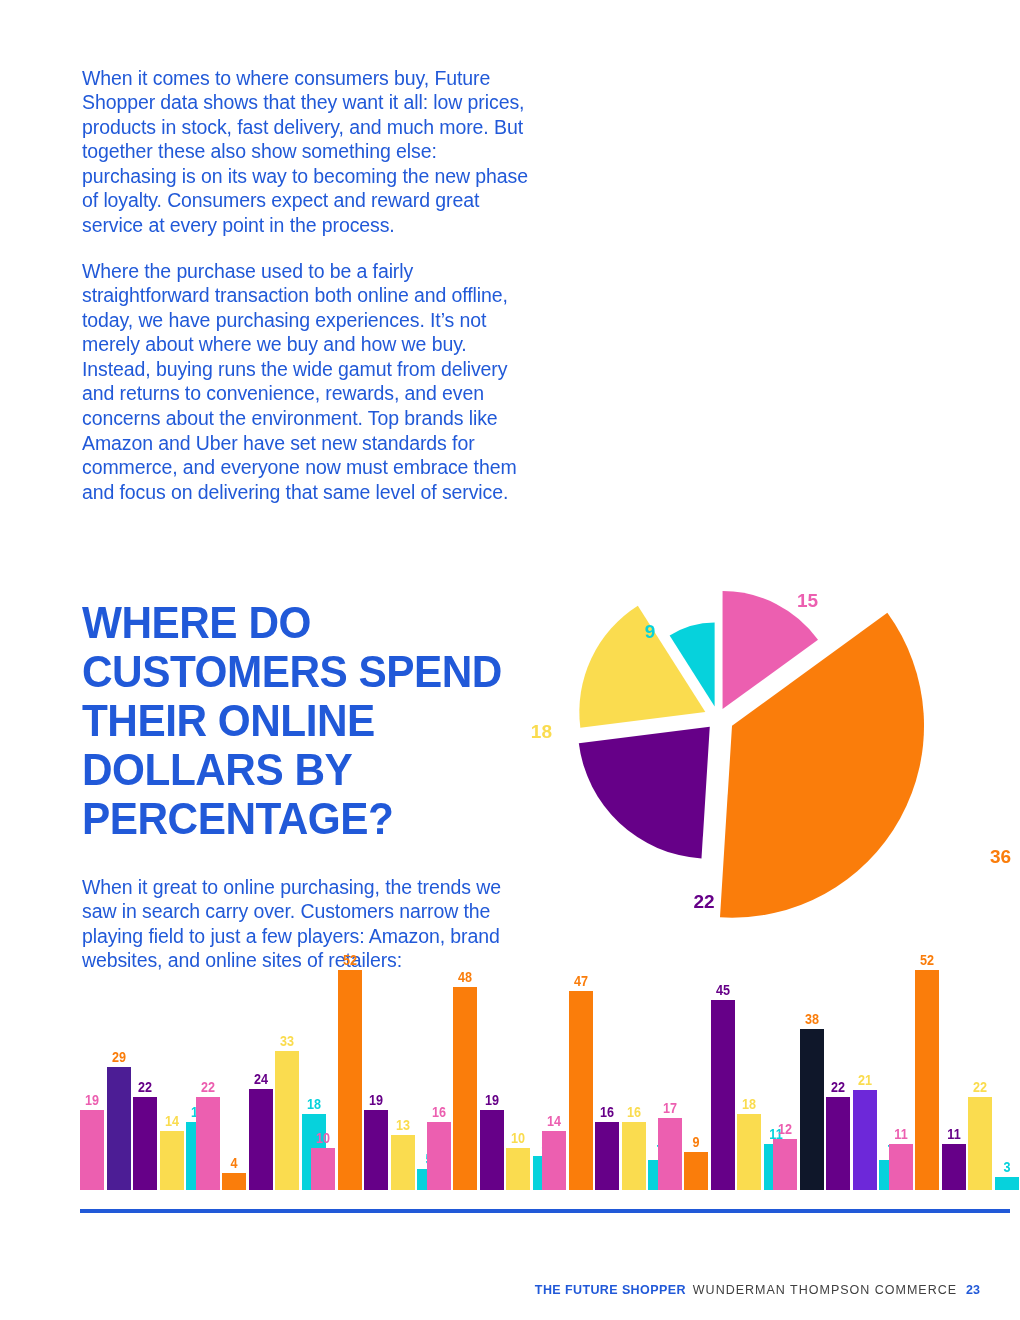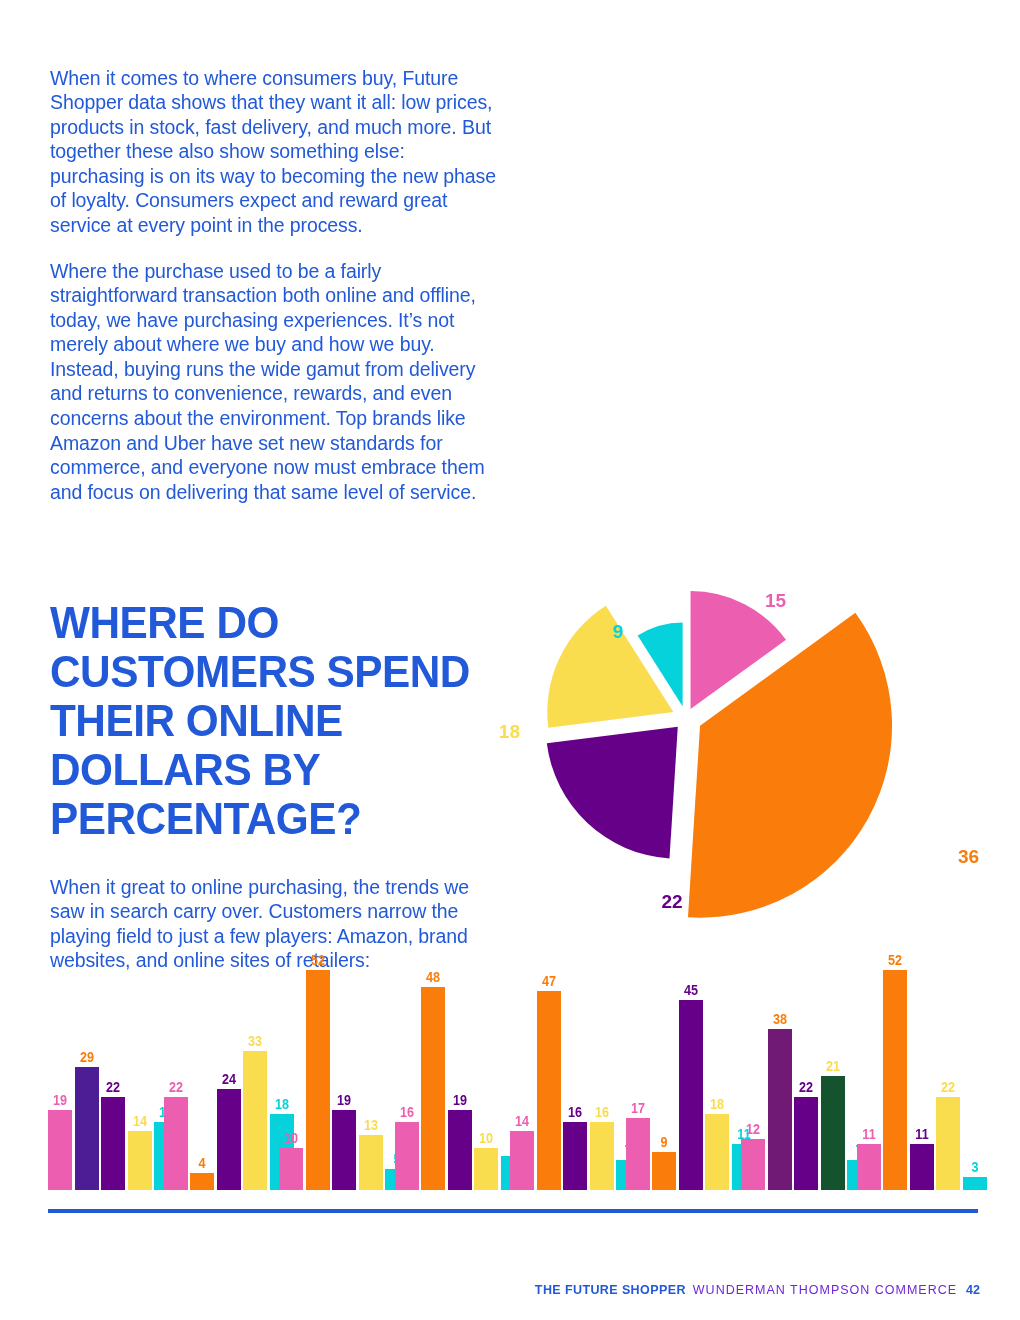--- a/index.html
+++ b/index.html
@@ -3,21 +3,21 @@
 <meta charset="utf-8">
 <style>
   html,body{margin:0;padding:0;}
   body{
     width:1020px;height:1320px;
     background:#ffffff;
     font-family:"Liberation Sans", sans-serif;
     position:relative;
     overflow:hidden;
   }
-  .page{position:absolute;inset:0;}
+  .page{position:absolute;inset:0;margin-left:32px;}
 
   
   .copy{
     position:absolute;
     color:#2159D8;
     font-family:"Liberation Sans", sans-serif;
     font-size:19.5px;
     line-height:24.6px;
     letter-spacing:-0.1px;
   }
@@ -78,21 +78,21 @@
     transform:scaleX(0.9);transform-origin:left center;white-space:nowrap;
   }
 
   
   #footer{position:absolute;right:40px;bottom:22px;white-space:nowrap;}
   #footer span{
     font-family:"Liberation Sans Narrow","Liberation Sans",sans-serif;
     font-size:12.5px;
   }
   #footer-brand{color:#2159D8;font-weight:bold;letter-spacing:0.4px;}
-  #footer-company{color:#6d28d9;letter-spacing:1.0px;margin-left:7px;}
+  #footer-company{color:#404040;letter-spacing:1.0px;margin-left:7px;}
   #footer-page{color:#2159D8;font-weight:bold;margin-left:9px;font-size:13.5px;}
 </style>
 </head>
 <body>
 
 <div class="page">
 
   <p class="copy" id="para1">When it comes to where consumers buy, Future Shopper data shows that they want it all: low prices, products in stock, fast delivery, and much more. But together these also show something else: purchasing is on its way to becoming the new phase of loyalty. Consumers expect and reward great service at every point in the process.</p>
   <p class="copy" id="para2">Where the purchase used to be a fairly straightforward transaction both online and offline, today, we have purchasing experiences. It’s not merely about where we buy and how we buy. Instead, buying runs the wide gamut from delivery and returns to convenience, rewards, and even concerns about the environment. Top brands like Amazon and Uber have set new standards for commerce, and everyone now must embrace them and focus on delivering that same level of service.</p>
 
@@ -216,27 +216,27 @@
           <span class="bar-val" style="color: rgb(250, 220, 79);">18</span>
         </div>
         <div class="bar" style="left: 106px; height: 46.5px; background: rgb(6, 210, 220);">
           <span class="bar-val" style="color: rgb(6, 210, 220);">11</span>
         </div>
       </div>
       <div class="group" style="left: 693px; width: 132.5px;">
         <div class="bar" style="left: 0px; height: 50.7273px; background: rgb(236, 95, 176);">
           <span class="bar-val" style="color: rgb(236, 95, 176);">12</span>
         </div>
-        <div class="bar" style="left: 26.5px; height: 160.636px; background: #701a75;">
+        <div class="bar" style="left: 26.5px; height: 160.636px; background: #0f172a;">
           <span class="bar-val" style="color: rgb(250, 125, 11);">38</span>
         </div>
         <div class="bar" style="left: 53px; height: 93px; background: rgb(102, 0, 136);">
           <span class="bar-val" style="color: rgb(102, 0, 136);">22</span>
         </div>
-        <div class="bar" style="left: 79.5px; height: 114px; background: #14532d;">
+        <div class="bar" style="left: 79.5px; height: 100px; background: #6d28d9;">
           <span class="bar-val" style="color: rgb(250, 220, 79);">21</span>
         </div>
         <div class="bar" style="left: 106px; height: 29.5909px; background: rgb(6, 210, 220);">
           <span class="bar-val" style="color: rgb(6, 210, 220);">7</span>
         </div>
       </div>
       <div class="group" style="left: 808.5px; width: 132.5px;">
         <div class="bar" style="left: 0px; height: 46.5px; background: rgb(236, 95, 176);">
           <span class="bar-val" style="color: rgb(236, 95, 176);">11</span>
         </div>
@@ -250,16 +250,16 @@
           <span class="bar-val" style="color: rgb(250, 220, 79);">22</span>
         </div>
         <div class="bar" style="left: 106px; height: 12.6818px; background: rgb(6, 210, 220);">
           <span class="bar-val" style="color: rgb(6, 210, 220);">3</span>
         </div>
       </div>
     </div>
   <div id="bar-rule"></div>
 
   <div id="footer">
-    <span id="footer-brand">THE FUTURE SHOPPER</span><span id="footer-company">WUNDERMAN THOMPSON COMMERCE</span><span id="footer-page">42</span>
+    <span id="footer-brand">THE FUTURE SHOPPER</span><span id="footer-company">WUNDERMAN THOMPSON COMMERCE</span><span id="footer-page">23</span>
   </div>
 
 </div>
 
 </body></html>

